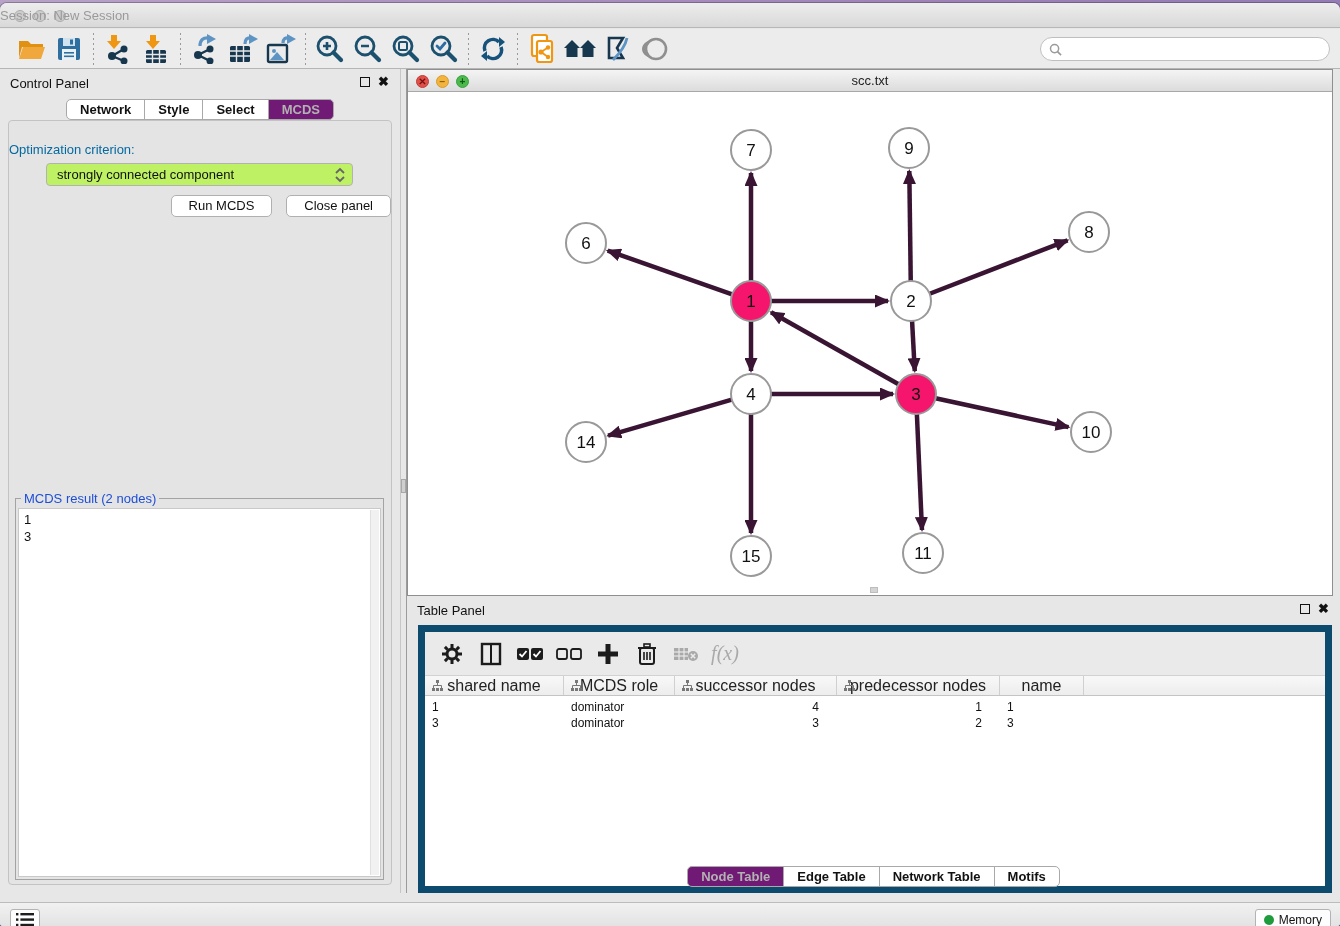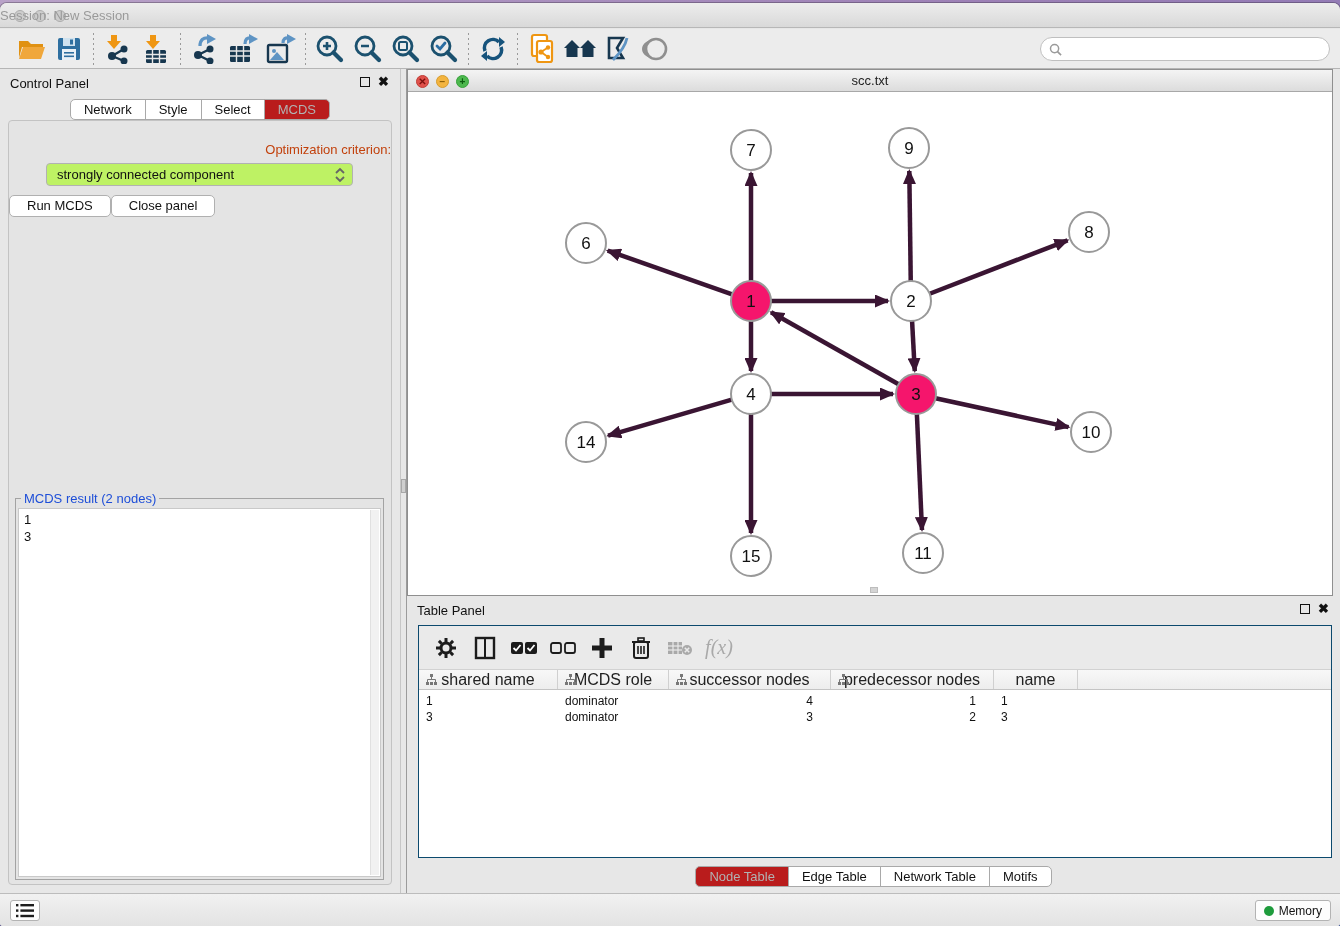--- a/index.html
+++ b/index.html
@@ -40,34 +40,34 @@
 
   
   .control-panel { position:absolute; left:0; top:0; width:400px; height:824px; background:#e7e7e7; }
   .panel-title { position:absolute; left:10px; top:7px; font-size:13px; color:#111; }
   .panel-ctl { position:absolute; top:7px; font-size:12px; color:#111; }
   .float-box { width:10px; height:10px; border:1.6px solid #111; display:inline-block; }
   .close-x { font-size:13px; font-weight:bold; color:#111; }
 
   .cp-tabs { position:absolute; top:30px; left:0; right:0; display:flex; justify-content:center; }
   .tab { height:21px; line-height:19px; padding:0 13px; font-size:13px; background:#fff;
-    border:1px solid #a9a9a9; margin-left:-1px; color:#111; }
+    border:1px solid #a9a9a9; margin-left:-1px; color:#111;font-weight:bold; }
   .tab.first { border-radius:5px 0 0 5px; margin-left:0; }
   .tab.last  { border-radius:0 5px 5px 0; }
-  .tab.active { background:#b91c1c; color:#b2b2b2; }
+  .tab.active { background:#701a75; color:#b2b2b2; }
 
   .cp-body { position:absolute; left:8px; right:8px; top:51px; bottom:8px;
     background:#e4e4e4; border:1px solid #c3c3c3; border-radius:4px; }
-  .opt-label { position:absolute; top:21px; left:0; right:0; text-align:right; font-size:13px; color:#c2410c; }
+  .opt-label { position:absolute; top:21px; left:0; right:0; text-align:left; font-size:13px; color:#0369a1; }
   .opt-select { position:absolute; top:42px; left:37px; width:307px; height:23px;
     background:#bef264; border:1px solid #b2b2b2; border-radius:4px;
     font-size:13px; color:#111; line-height:21px; padding-left:10px; }
   .stepper { position:absolute; right:6px; top:3px; width:12px; height:16px; }
   .stepper svg { display:block; }
-  .cp-buttons { position:absolute; top:74px; left:0; right:0; display:flex; justify-content:flex-start; }
+  .cp-buttons { position:absolute; top:74px; left:0; right:0; display:flex; justify-content:flex-end; gap:14px; }
   .mac-btn { height:22px; background:#fff; border:1px solid #b0b0b0; border-radius:5px;
     font-size:13px; color:#111; padding:0 17px; line-height:20px; }
 
   .result-group { position:absolute; left:6px; top:377px; width:369px; height:382px;
     border:1px solid #a3a3a3; }
   .result-title { position:absolute; top:-8px; left:5px; background:#e4e4e4;
     padding:0 3px; font-size:13px; color:#1d4ed8; }
   .result-area { position:absolute; left:2px; right:2px; top:9px; bottom:2px;
     background:#fff; border:1px solid #c9c9c9; font-size:13px; color:#111;
     padding:2px 5px; line-height:17px; }
@@ -89,42 +89,42 @@
   .nt-red   { left:8px;  background:#e0514b; border:1px solid #c03d36; color:#7c100d; }
   .nt-yel   { left:28px; background:#f3b43f; border:1px solid #d79c2c; color:#8a5d07; }
   .nt-grn   { left:48px; background:#4db84e; border:1px solid #36a23a; color:#0d5c10; }
   .net-title { position:absolute; top:3px; left:0; right:0; text-align:center; font-size:13px; color:#222; }
   .net-canvas { position:absolute; top:22px; left:0; right:0; bottom:0; background:#fff; }
   .net-grip { position:absolute; bottom:2px; left:50%; width:8px; height:6px;
     background:#d4d4d4; border:1px solid #bdbdbd; }
 
   
   .table-panel { position:absolute; left:407px; top:527px; width:933px; height:297px; background:#e7e7e7; }
-  .tp-container { position:absolute; left:11px; right:8px; top:29px; height:233px;
-    border:1px solid #0c4a6e; background:#7f1d1d; display:flex; flex-direction:column; }
+  .tp-container { position:absolute; left:11px; right:8px; top:29px; height:268px;
+    border:7px solid #0c4a6e; background:#7f1d1d; display:flex; flex-direction:column; }
   .tp-toolbar { height:44px; background:#eaeaea; border-bottom:1px solid #d2d2d2;
     display:flex; align-items:center; padding-left:12px; gap:9px; }
   .tp-tb-btn { width:30px; height:30px; display:flex; align-items:center; justify-content:center; }
   .fx { font-family:"Liberation Serif", serif; font-style:italic; font-size:20px; color:#a9a9a9; }
 
   .tbl-header { height:20px; display:flex; background:linear-gradient(#f8f8f8,#ededed);
     border-bottom:1px solid #c4c4c4; }
   .th-cell { position:relative; border-right:1px solid #d0d0d0; font-size:16px; color:#222;
     display:flex; align-items:center; justify-content:center; }
   .th-cell svg { position:absolute; left:7px; top:4px; }
   .tbl-rows { flex:1; background:#fff; font-size:12px; color:#111; padding-top:3px; }
   .t-row { display:flex; height:16px; line-height:16px; }
   .td { overflow:hidden; white-space:nowrap; }
   .td.a-left  { padding-left:7px; text-align:left; }
   .td.a-right { padding-right:18px; text-align:right; }
 
   .tp-tabs { position:absolute; bottom:6px; left:0; right:0; display:flex; justify-content:center; }
 
   
-  .statusbar { position:absolute; left:0; right:0; bottom:0; height:33px;
+  .statusbar { position:absolute; left:0; right:0; bottom:0; height:24px;
     background:linear-gradient(#f1f1f1,#e3e3e3); border-top:1px solid #bcbcbc; }
   .sb-left-btn { position:absolute; left:10px; top:6px; width:30px; height:21px;
     background:#fdfdfd; border:1px solid #b3b3b3; border-radius:3px;
     display:flex; align-items:center; justify-content:center; }
   .memory-btn { position:absolute; right:9px; top:6px; height:21px; min-width:69px;
     background:#fdfdfd; border:1px solid #b3b3b3; border-radius:3px;
     display:flex; align-items:center; justify-content:center; gap:5px;
     font-size:12px; color:#111; padding:0 8px; }
   .mem-dot { width:10px; height:10px; border-radius:50%; background:#1e9b3c; }
 </style>

